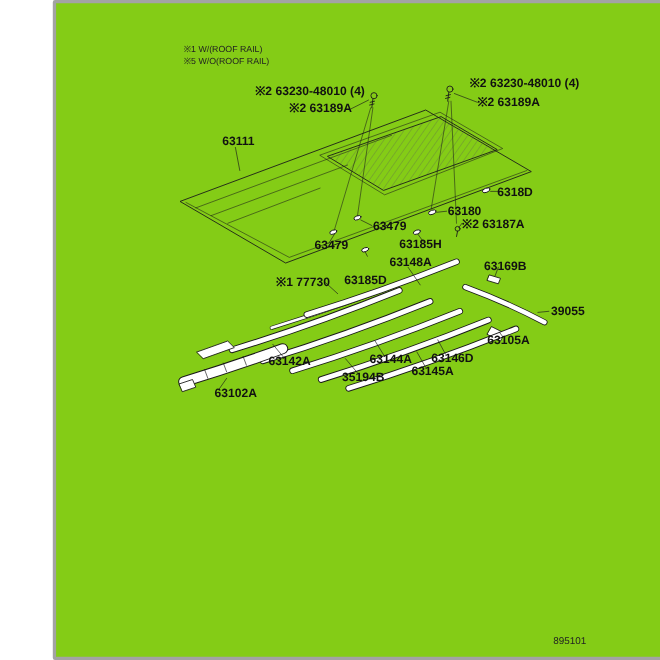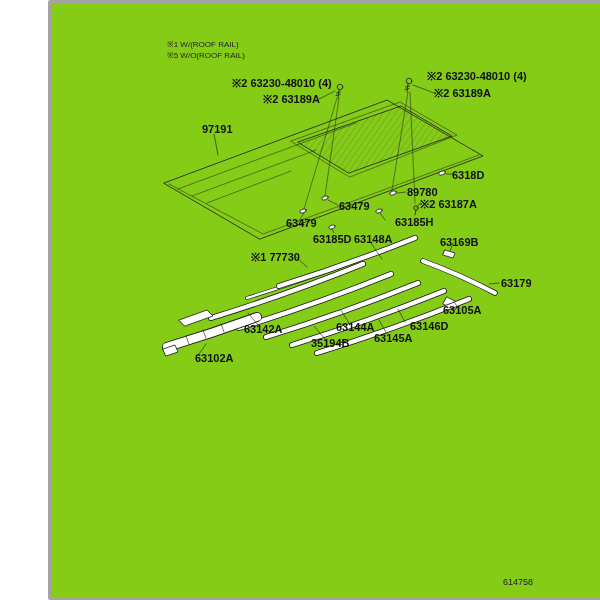--- a/index.html
+++ b/index.html
@@ -153,35 +153,35 @@
     </g>
   </svg>
 
   <div class="note" style="left:116px;top:36px">※1 W/(ROOF RAIL)</div>
   <div class="note" style="left:116px;top:47px">※5 W/O(ROOF RAIL)</div>
 
   <div class="pl" style="left:181px;top:75px">※2 63230-48010 (4)</div>
   <div class="pl" style="left:212px;top:91px">※2 63189A</div>
   <div class="pl" style="left:376px;top:68px">※2 63230-48010 (4)</div>
   <div class="pl" style="left:383px;top:85px">※2 63189A</div>
-  <div class="pl" style="left:151px;top:121px">97191</div>
+  <div class="pl" style="left:151px;top:121px">63111</div>
   <div class="pl" style="left:401px;top:167px">6318D</div>
-  <div class="pl" style="left:356px;top:184px">89780</div>
+  <div class="pl" style="left:356px;top:184px">63180</div>
   <div class="pl" style="left:369px;top:196px">※2 63187A</div>
   <div class="pl" style="left:288px;top:198px">63479</div>
   <div class="pl" style="left:235px;top:215px">63479</div>
-  <div class="pl" style="left:344px;top:214px">63185H</div>
-  <div class="pl" style="left:262px;top:231px">63185D</div>
+  <div class="pl" style="left:312px;top:214px">63185H</div>
+  <div class="pl" style="left:262px;top:247px">63185D</div>
   <div class="pl" style="left:303px;top:231px">63148A</div>
   <div class="pl" style="left:389px;top:234px">63169B</div>
   <div class="pl" style="left:200px;top:249px">※1 77730</div>
-  <div class="pl" style="left:450px;top:275px">63179</div>
+  <div class="pl" style="left:450px;top:275px">39055</div>
   <div class="pl" style="left:392px;top:302px">63105A</div>
   <div class="pl" style="left:193px;top:321px">63142A</div>
   <div class="pl" style="left:285px;top:319px">63144A</div>
-  <div class="pl" style="left:359px;top:318px">63146D</div>
+  <div class="pl" style="left:341px;top:318px">63146D</div>
   <div class="pl" style="left:260px;top:335px">35194B</div>
   <div class="pl" style="left:323px;top:330px">63145A</div>
   <div class="pl" style="left:144px;top:350px">63102A</div>
 
-  <div class="figcode" style="left:452px;top:574px">614758</div>
+  <div class="figcode" style="left:452px;top:574px">895101</div>
 
 </div>
 
 </body></html>

